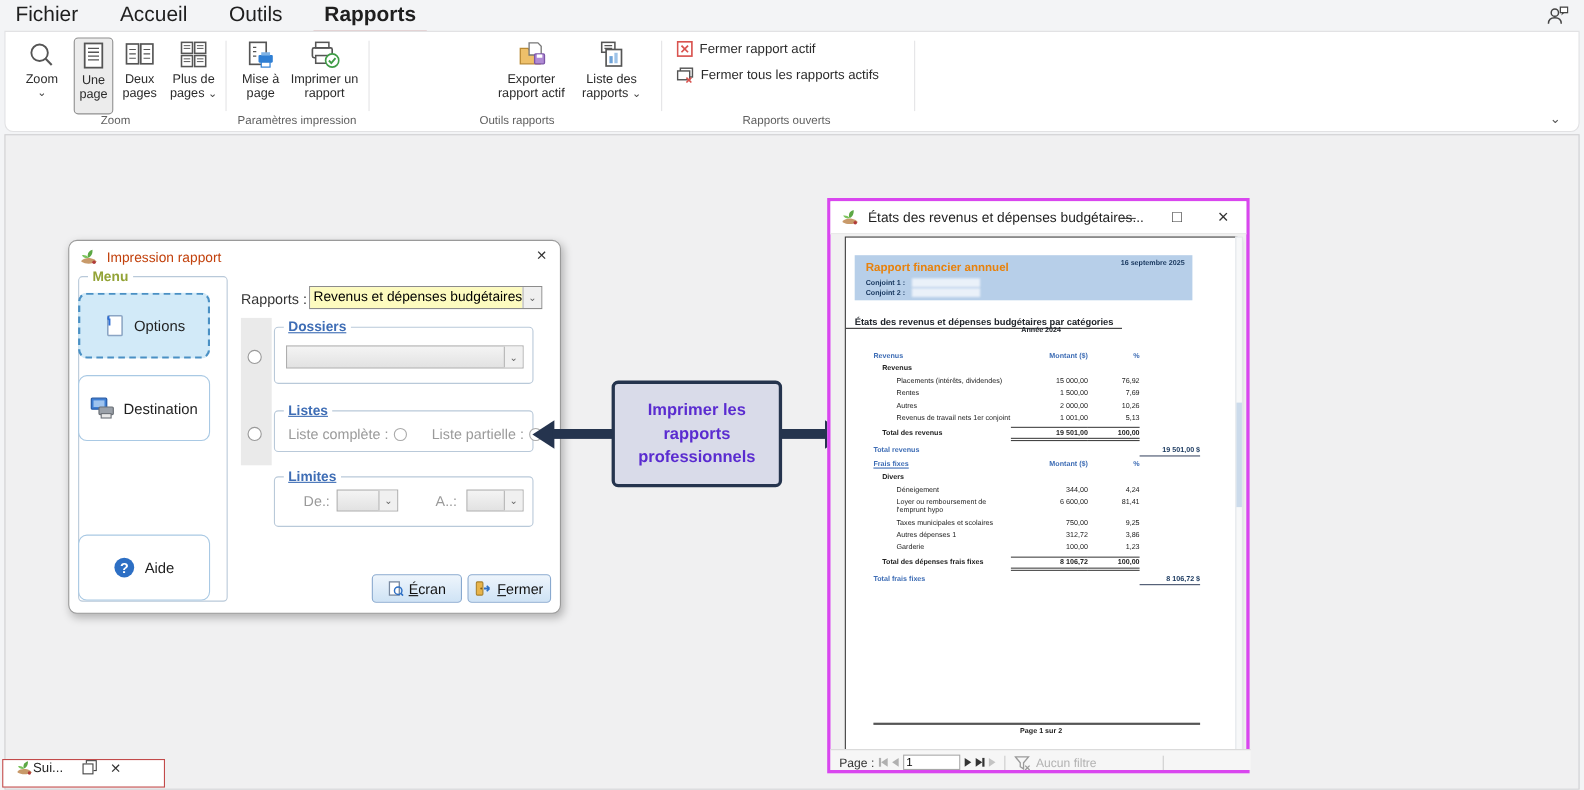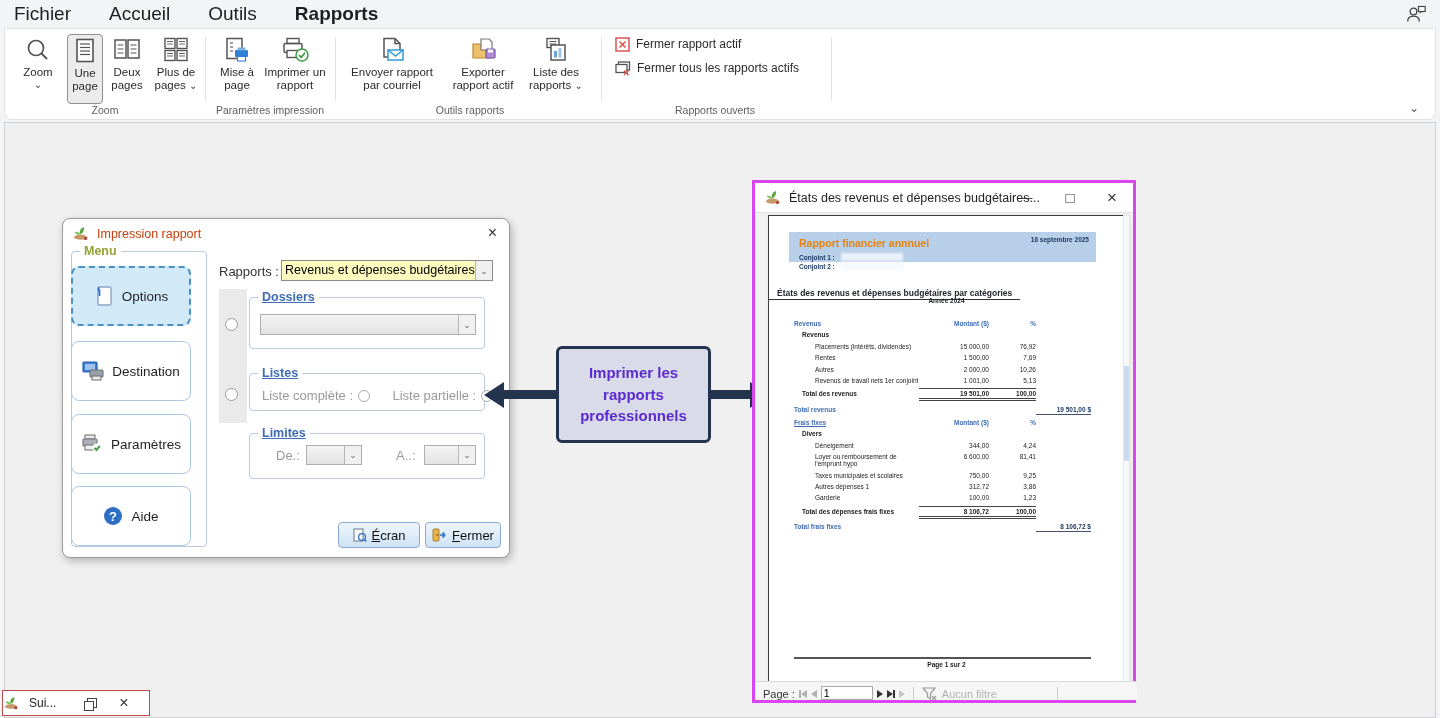--- a/index.html
+++ b/index.html
@@ -68,21 +68,21 @@
   .tri { width:0; height:0; display:inline-block; }
   .tri.l { border-top:4px solid transparent; border-bottom:4px solid transparent; border-right:6px solid #b0b0b0; }
   .tri.r { border-top:4px solid transparent; border-bottom:4px solid transparent; border-left:6px solid #333; }
   .tri.rg { border-top:4px solid transparent; border-bottom:4px solid transparent; border-left:6px solid #c4c4c4; }
   .bar { display:inline-block; width:2px; height:8px; }
   .bar.g { background:#b0b0b0; } .bar.d { background:#333; }
   .pg-input { width:52px; height:14px; border:1px solid #a8a8a8; font-size:10.5px; padding:0 2px; font-family:"Liberation Sans", sans-serif; }
   .filter-lbl { color:#b2b2b2; }
 
   
-  .banner { position:absolute; left:20px; top:16px; width:307px; height:30px; background:#b7cfe9; }
+  .banner { position:absolute; left:8px; top:16px; width:307px; height:41px; background:#b7cfe9; }
   .banner-title { position:absolute; left:10px; top:5px; font-size:10.5px; font-weight:bold; color:#e8820c; }
   .conj { position:absolute; left:10px; font-size:6.5px; font-weight:bold; color:#17365d; }
   .redact { position:absolute; width:62px; height:8px; background:rgba(243,247,251,.85); filter:blur(1.2px); }
   .rdate { position:absolute; right:7px; top:4px; font-size:6.5px; font-weight:bold; color:#17365d; }
   .rpt-title-wrap { position:absolute; left:0; top:66px; width:100%; text-align:left; }
   .rpt-title { display:inline-block; font-size:8.5px; font-weight:bold; color:#21252b; border-bottom:1px solid #333; padding:0 8px 1px; }
   .rpt-year { position:absolute; left:0; top:81px; width:100%; text-align:center; font-size:6.5px; font-weight:bold; color:#21252b; }
   .rtable { position:absolute; left:25px; width:297px; font-size:6.5px; color:#222; }
   .rrow { display:grid; grid-template-columns:1fr 70px 47px 55px; align-items:baseline; margin-bottom:4.4px; }
   .rrow .amt, .rrow .pct { text-align:right; }
@@ -93,21 +93,21 @@
   .item { padding-left:21px; }
   .totrow { font-weight:bold; }
   .totrow .lab { padding-left:8px; }
   .totrow .amt, .totrow .pct { border-top:1px solid #444; border-bottom:3px double #444; padding:1px 0; }
   .grandrow { color:#3e6db5; font-weight:bold; }
   .grandrow .tail { color:#17365d; border-bottom:1px solid #44506a; padding-bottom:1px; }
   .foot-line { position:absolute; left:25px; width:297px; top:441px; border-top:2px solid #555; }
   .foot-txt { position:absolute; left:0; top:445px; width:100%; text-align:center; font-size:6.5px; font-weight:bold; color:#222; }
 
   
-  .taskitem { position:absolute; left:2px; top:690px; width:148px; height:26px; background:#fff; border:1px solid #c24a4a; display:flex; align-items:center; padding:0 1px; gap:10px; font-size:12px; color:#222; }
+  .taskitem { position:absolute; left:2px; top:690px; width:148px; height:26px; background:#fff; border:1px solid #c24a4a; display:flex; align-items:flex-start; padding:0 12px; font-size:12px; color:#222; }
   .restore-ico { position:relative; width:11px; height:11px; margin-left:18px; }
   .restore-ico::before { content:""; position:absolute; left:3px; top:0; width:8px; height:8px; border:1.2px solid #444; }
   .restore-ico::after { content:""; position:absolute; left:0; top:3px; width:8px; height:8px; border:1.2px solid #444; background:#fff; }
   .ticon { width:15px; height:15px; }
 </style>
 </head>
 <body>
 
 <div class="screen">
 
@@ -209,29 +209,20 @@
           <rect x="3" y="6.5" width="18" height="9" rx="1.5" fill="none" stroke="#555" stroke-width="1.5"></rect>
           <rect x="6" y="13.5" width="12" height="7" fill="#fff" stroke="#555" stroke-width="1.4"></rect>
           <circle cx="21" cy="18" r="6" fill="#fff" stroke="#3f9c46" stroke-width="1.5"></circle>
           <path d="M18 18 L20.2 20.4 L24 15.8" fill="none" stroke="#3f9c46" stroke-width="1.7"></path>
         </svg>
       <span class="lbl">Imprimer un rapport</span>
     </div>
 
     <div class="rsep" style="left:330px"></div>
 
-    <div class="rbtn" style="left:318px; width:94px; left:340px;">
-      <svg width="26" height="26" viewBox="0 0 26 26">
-          <path d="M5 1.5 H16 L21 6.5 V20 H5 Z" fill="#fff" stroke="#555" stroke-width="1.5"></path>
-          <path d="M16 1.5 V6.5 H21" fill="none" stroke="#555" stroke-width="1.5"></path>
-          <rect x="9" y="13" width="15" height="10" fill="#fff" stroke="#2f9ad4" stroke-width="1.5"></rect>
-          <path d="M9 13 L16.5 19 L24 13" fill="none" stroke="#2f9ad4" stroke-width="1.5"></path>
-        </svg>
-      <span class="lbl">Envoyer rapport par courriel</span>
-    </div>
 
     <div class="rbtn" style="left:440px; width:76px;">
       <svg width="28" height="26" viewBox="0 0 28 26">
           <path d="M4 21 V7 H11 L13 9.5 H22 V21 Z" fill="#eec06a" stroke="#b98a34" stroke-width="1.2"></path>
           <path d="M12 2 H20 L23 5 V13 H12 Z" fill="#fff" stroke="#777" stroke-width="1.2"></path>
           <rect x="17" y="12" width="9" height="9" rx="1" fill="#b08ad4" stroke="#7c55a8" stroke-width="1.2"></rect>
           <rect x="19" y="12.5" width="5" height="3" fill="#fff"></rect>
         </svg>
       <span class="lbl">Exporter rapport actif</span>
     </div>
@@ -307,30 +298,20 @@
     <div class="menu-btn" style="top:122px;">
       <svg width="22" height="20" viewBox="0 0 22 20">
           <rect x="1" y="1" width="14" height="10" rx="1" fill="#3f7fd4" stroke="#2b5ea8" stroke-width="1.2"></rect>
           <rect x="3" y="3" width="10" height="6" fill="#9ec3ee"></rect>
           <rect x="8" y="9" width="13" height="7" rx="1" fill="#9aa0a8" stroke="#6b7077" stroke-width="1.1"></rect>
           <rect x="10" y="15" width="9" height="4" fill="#e8e8e8" stroke="#6b7077" stroke-width="1"></rect>
         </svg>
       <span>Destination</span>
     </div>
 
-    <div class="menu-btn" style="top:195px;">
-      <svg width="22" height="20" viewBox="0 0 22 20">
-          <rect x="4" y="1" width="10" height="4" fill="#e8e8e8" stroke="#777" stroke-width="1.1"></rect>
-          <rect x="2" y="5" width="14" height="7" rx="1" fill="#aab0b8" stroke="#70757c" stroke-width="1.1"></rect>
-          <rect x="4" y="11" width="10" height="5" fill="#f0f0f0" stroke="#777" stroke-width="1.1"></rect>
-          <circle cx="16" cy="14" r="4.5" fill="#fff"></circle>
-          <path d="M13.5 14 L15.5 16 L18.8 11.8" fill="none" stroke="#3f9c46" stroke-width="2"></path>
-        </svg>
-      <span>Paramètres</span>
-    </div>
 
     <div class="menu-btn" style="top:267px;">
       <svg width="20" height="20" viewBox="0 0 20 20">
           <circle cx="10" cy="10" r="9" fill="#2d6fc4"></circle>
           <text x="10" y="14.5" text-anchor="middle" font-size="13" font-weight="bold" fill="#fff" font-family="Liberation Sans, sans-serif">?</text>
         </svg>
       <span>Aide</span>
     </div>
 
     <span style="position:absolute; left:156px; top:45px; font-size:13px; color:#333;">Rapports :</span>

